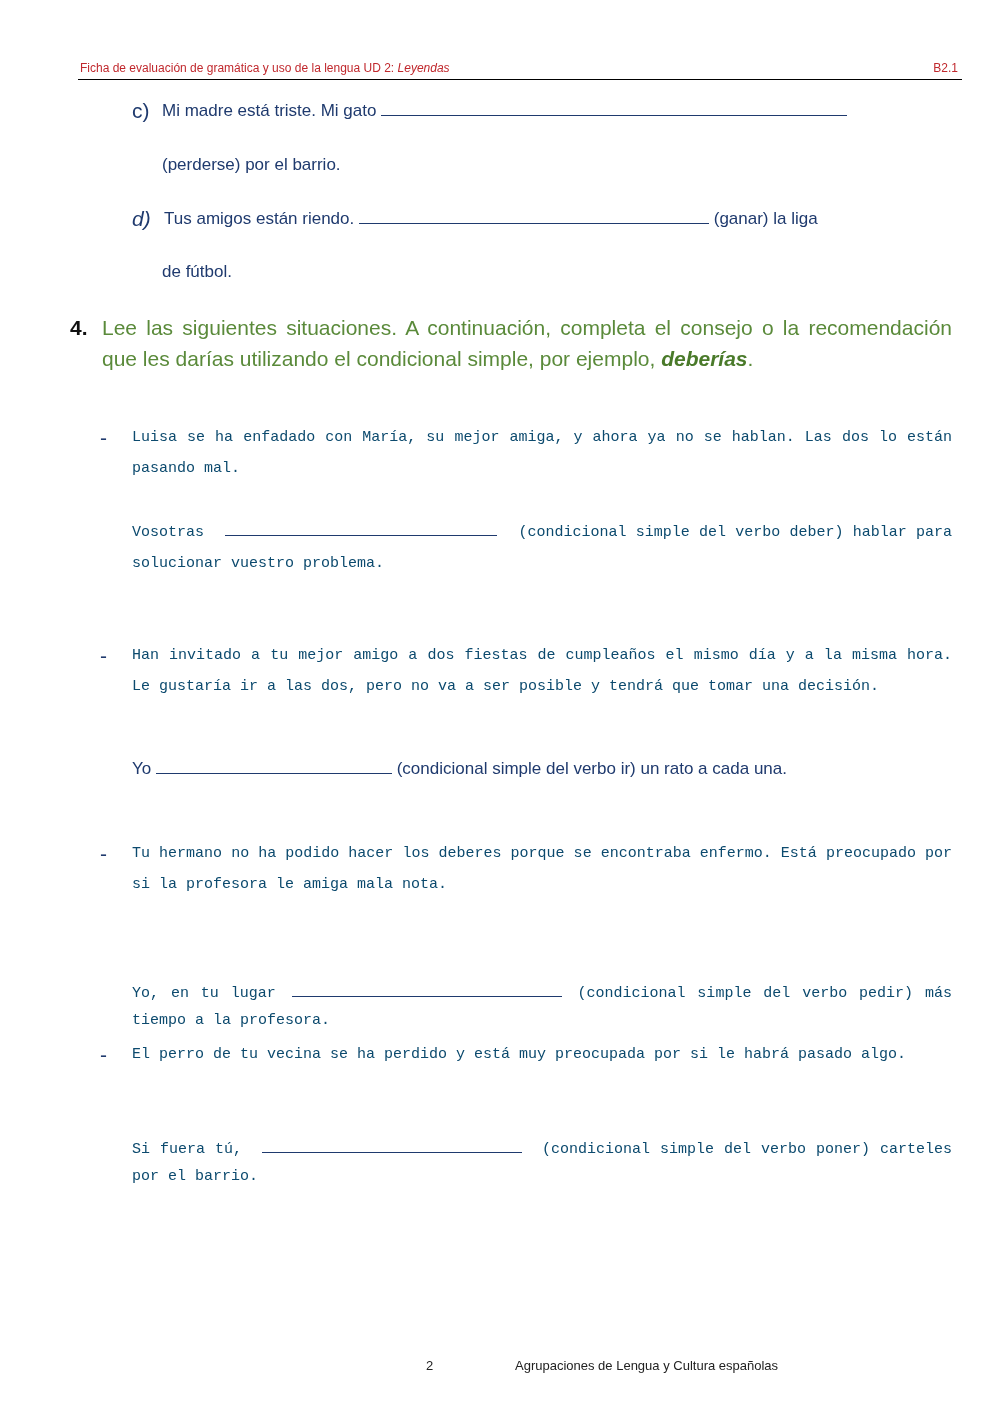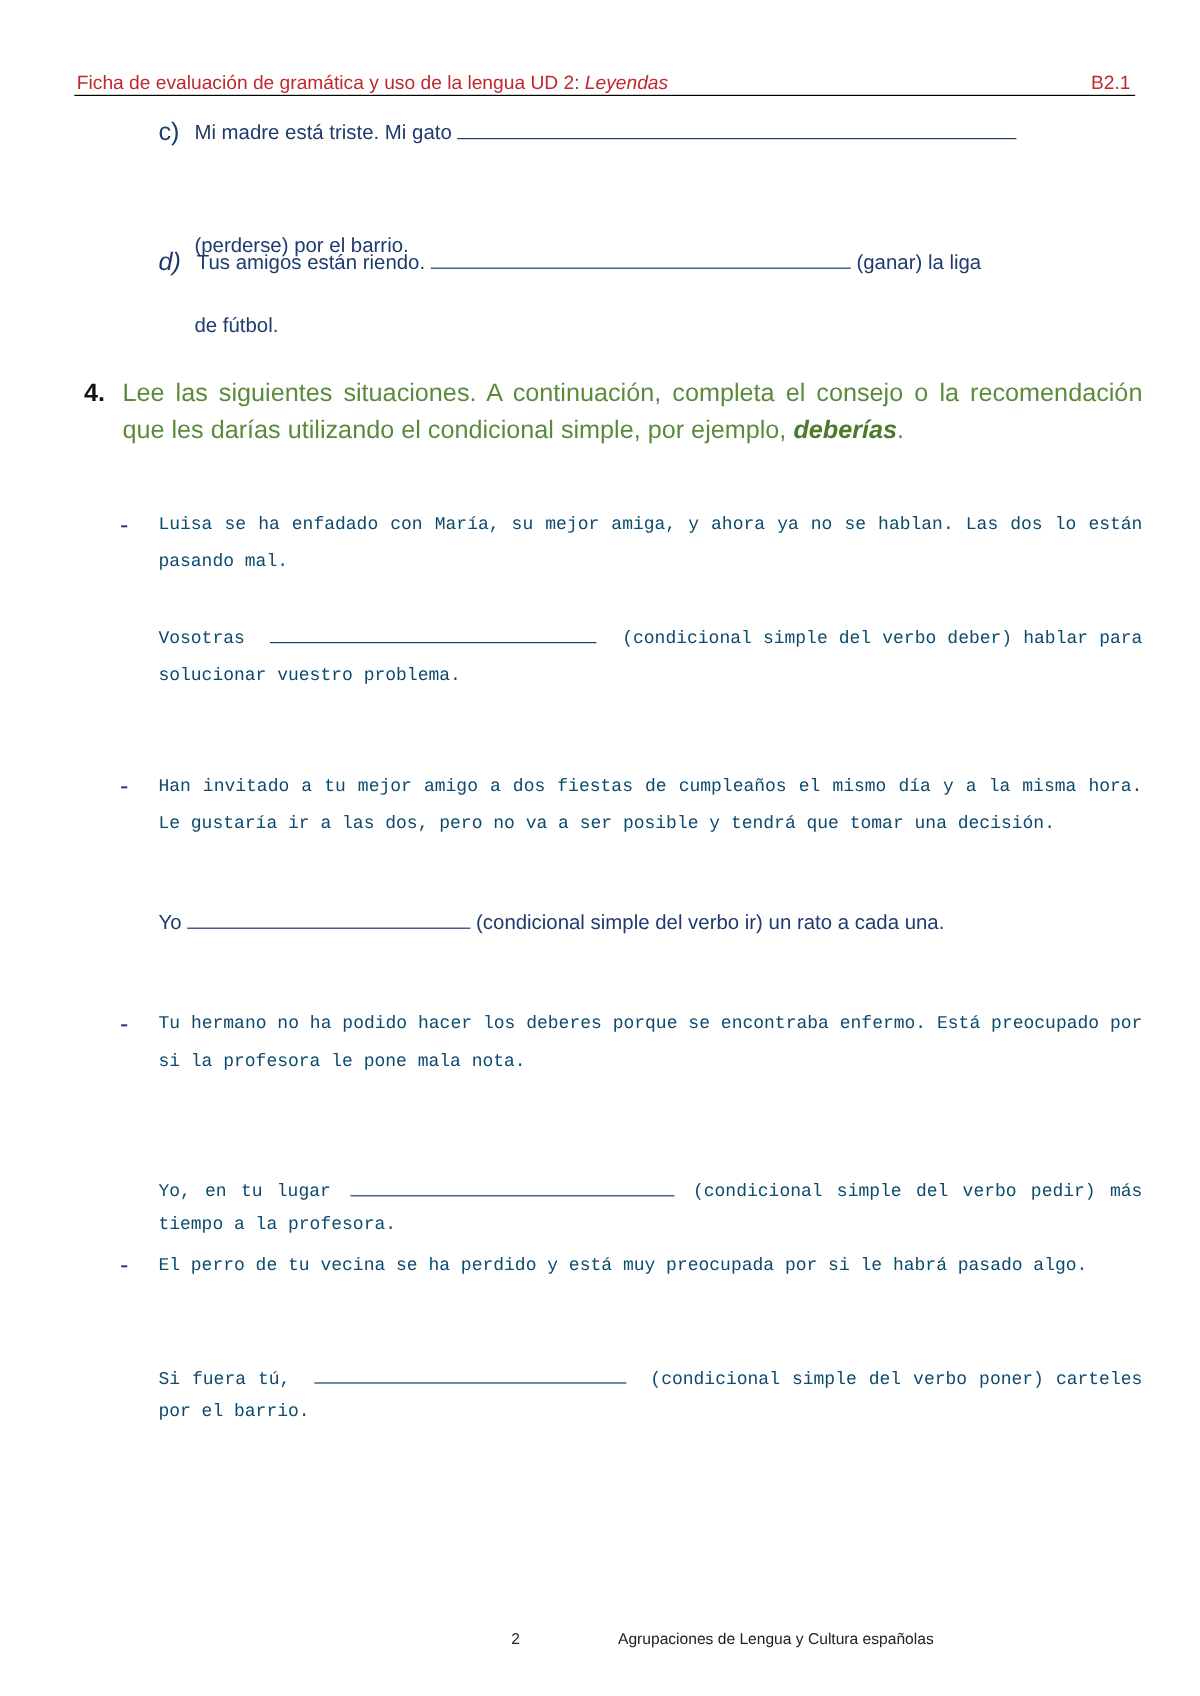--- a/index.html
+++ b/index.html
@@ -9,26 +9,26 @@
     }
     body {
       width: 1000px;
       height: 1413px;
       position: relative;
       overflow: hidden;
       font-family: "Liberation Sans", sans-serif;
     }
     .page-header {
       position: absolute;
-      left: 62px;
+      left: 78px;
       top: 59px;
       width: 884px;
       height: 20px;
       border-bottom: 1px solid #000;
-      font-size: 16px;
+      font-size: 12px;
       color: #c0282d;
     }
     .page-header .title { position: absolute; left: 2px; top: 2px; }
     .page-header .level { position: absolute; right: 4px; top: 2px; }
     .page-header em { font-style: italic; }
 
     .blue { color: #1f3a6e; }
     .txt {
       position: absolute;
       font-size: 17px;
@@ -98,21 +98,21 @@
 <div class="page-header">
   <span class="title"><span>Ficha de evaluación de gramática y uso de la lengua UD 2: </span><em>Leyendas</em></span>
   <span class="level">B2.1</span>
 </div>
 
 <span class="label-c" style="left:132px; top:95px;">c)</span>
 <span class="txt blue" style="left:162px; top:95px;">
   <span>Mi madre está triste. Mi gato</span>
   <span class="blank" style="width:466px;"></span>
 </span>
-<span class="txt blue" style="left:162px; top:149px;margin-top:40px;">(perderse) por el barrio.</span>
+<span class="txt blue" style="left:162px; top:149px;">(perderse) por el barrio.</span>
 
 <span class="label-d" style="left:132px; top:203px;">d)</span>
 <span class="txt blue" style="left:164px; top:203px;">
   <span>Tus amigos están riendo.</span>
   <span class="blank" style="width:350px;"></span>
   <span>(ganar) la liga</span>
 </span>
 <span class="txt blue" style="left:162px; top:256px;">de fútbol.</span>
 
 <span class="num4">4.</span>
@@ -132,21 +132,21 @@
 
 <span class="dash" style="top:640px;">-</span>
 <div class="para" style="top:640px;">Han invitado a tu mejor amigo a dos fiestas de cumpleaños el mismo día y a la misma hora. Le gustaría ir a las dos, pero no va a ser posible y tendrá que tomar una decisión.</div>
 <div class="txt blue" style="left:132px; top:753px;">
   <span>Yo</span>
   <span class="blank" style="width:236px;"></span>
   <span>(condicional simple del verbo ir) un rato a cada una.</span>
 </div>
 
 <span class="dash" style="top:838px;">-</span>
-<div class="para" style="top:838px;">Tu hermano no ha podido hacer los deberes porque se encontraba enfermo. Está preocupado por si la profesora le pone mala nota.</div>
+<div class="para" style="top:838px;">Tu hermano no ha podido hacer los deberes porque se encontraba enfermo. Está preocupado por si la profesora le amiga mala nota.</div>
 <div class="para" style="top:931px; line-height:27px;margin-top:45px;">
   <span>Yo, en tu lugar</span>
   <span class="blank" style="width:270px; margin:0 4px;"></span>
   <span>(condicional simple del verbo pedir)</span>
   <span>más tiempo a la profesora.</span>
 </div>
 
 <span class="dash" style="top:1039px;">-</span>
 <div class="para" style="top:1039px;">El perro de tu vecina se ha perdido y está muy preocupada por si le habrá pasado algo.</div>
 <div class="para" style="top:1132px; line-height:27px;">

